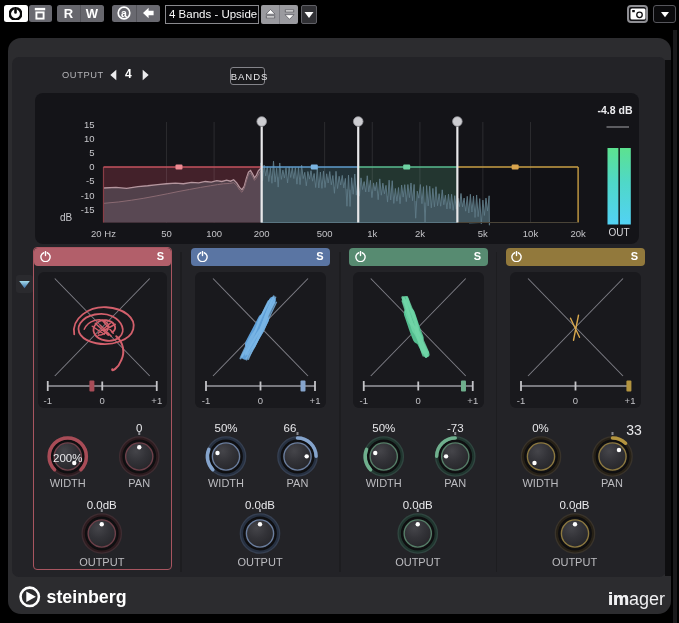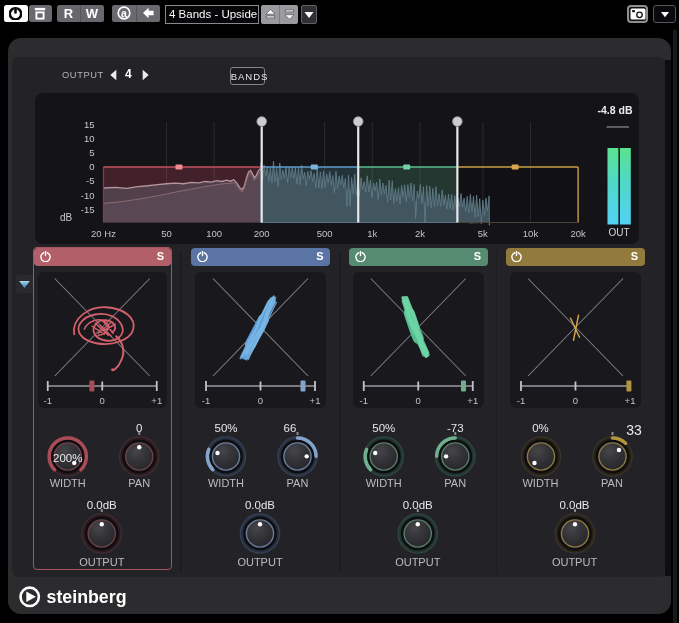--- a/index.html
+++ b/index.html
@@ -383,13 +383,14 @@
 <div class="txt" style="left:505.5px;top:476.5px;width:70px;text-align:center;font-size:11px;color:#bcbcc0;">WIDTH</div>
 <div class="txt" style="left:577px;top:476.5px;width:70px;text-align:center;font-size:11px;color:#bcbcc0;">PAN</div>
 <div class="txt" style="left:539.5px;top:498.5px;width:70px;text-align:center;font-size:11.5px;color:#e8e8eb;">0.0dB</div>
 <div class="txt" style="left:534.5px;top:555.5px;width:80px;text-align:center;font-size:11px;color:#bcbcc0;">OUTPUT</div>
 <div class="abs" style="left:33px;top:246.5px;width:139px;height:323.5px;border:1.3px solid #a85560;border-radius:4px;"></div>
 <svg class="abs" style="left:19px;top:586px;" width="23" height="22" viewBox="0 0 23 22">
 <circle cx="10.7" cy="10.8" r="9.2" fill="none" stroke="#fff" stroke-width="2.6"></circle>
 <path d="M7.3,5.5 L7.3,16.1 L16.9,10.8 Z" fill="#fff"></path>
 </svg>
 <div class="txt" style="left:46.5px;top:587px;font-size:17.8px;font-weight:bold;color:#fff;">steinberg</div>
+<div class="txt" style="left:560px;top:589px;width:105px;text-align:right;font-size:18px;color:#f0f0f2;"><b style="text-shadow:0.4px 0 0 #f0f0f2;">im</b>ager</div>
 </div>
 
 </body></html>

